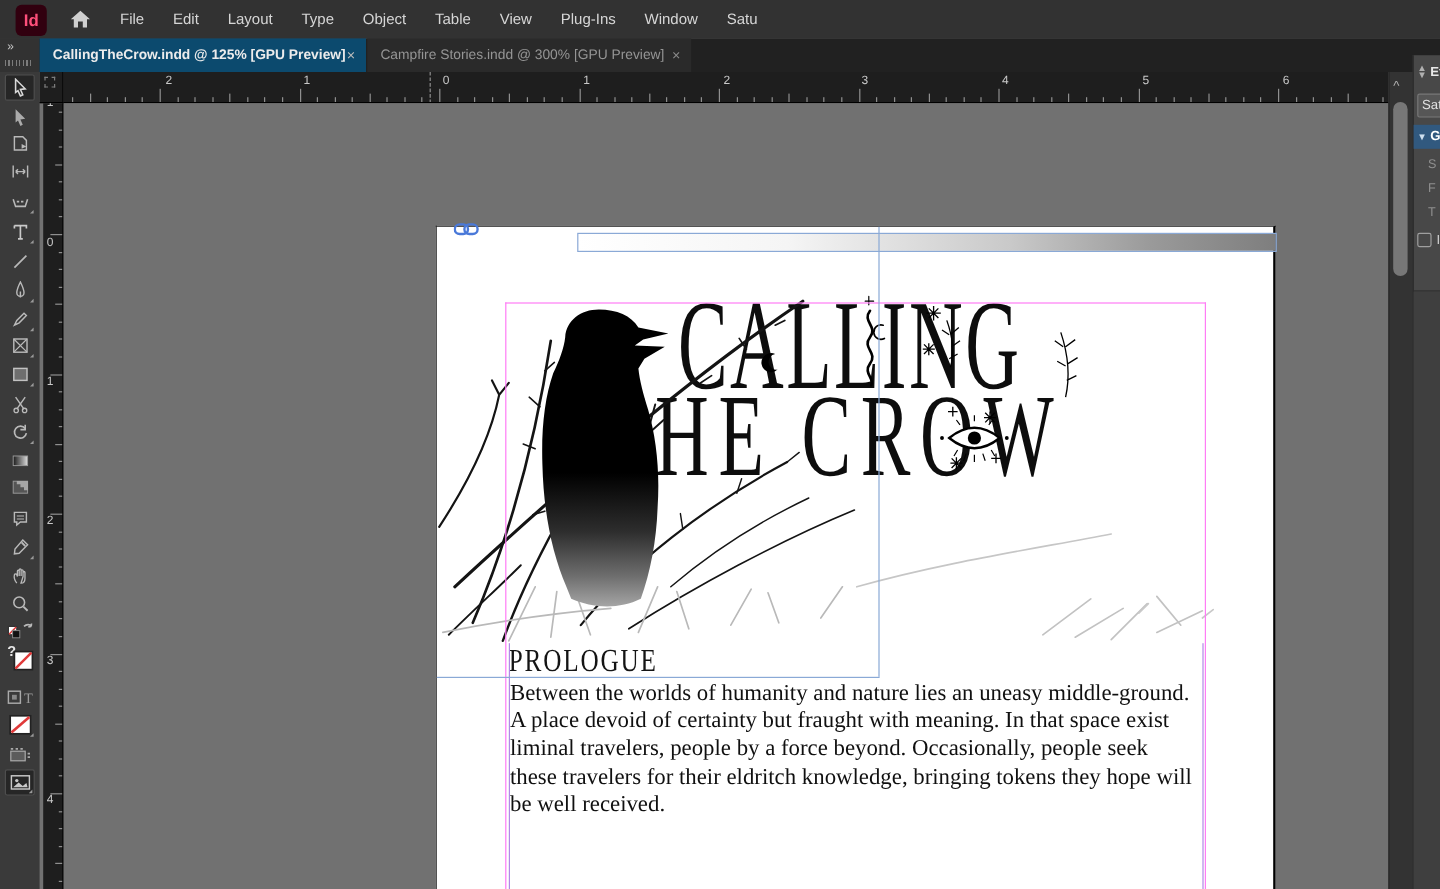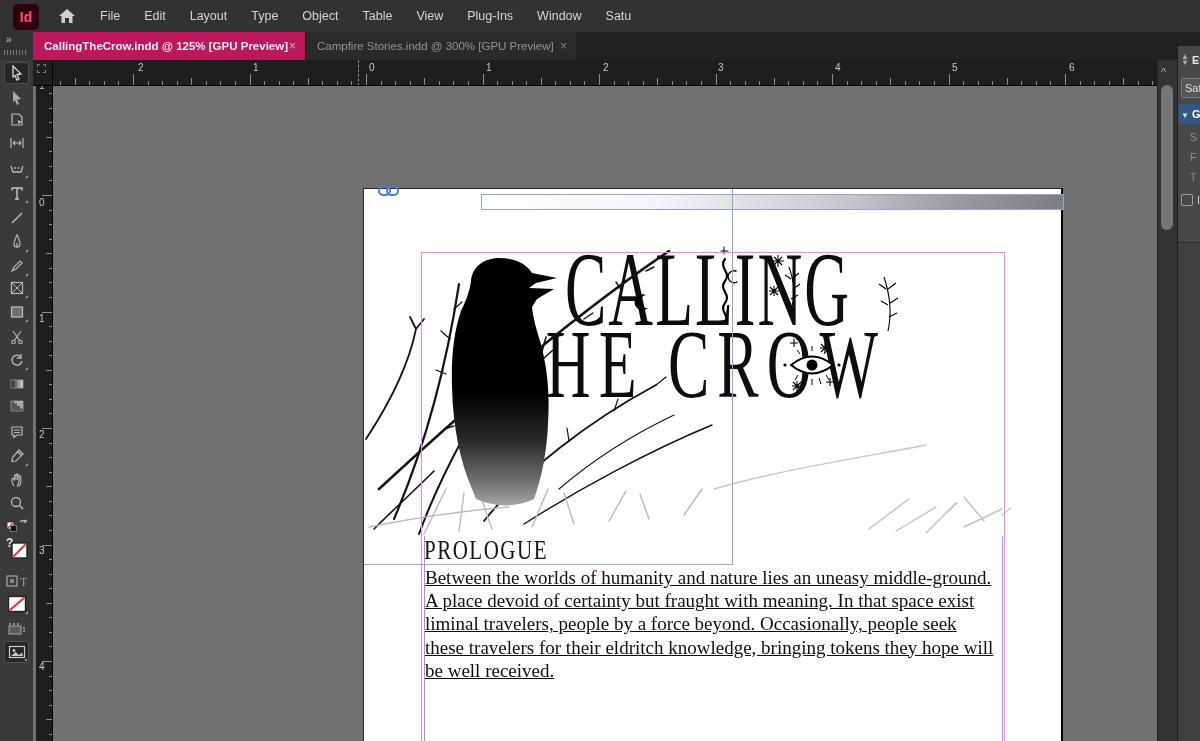--- a/index.html
+++ b/index.html
@@ -16,21 +16,21 @@
   .menu{position:absolute;left:88px;top:0;height:32px;display:flex;align-items:center;}
   .menu-item{color:#d6d6d6;font-size:12.5px;padding:0 12px;height:32px;line-height:32px;cursor:default;}
 
   
   .tabbar{position:absolute;left:0;top:32px;width:1200px;height:28px;background:#212121;}
   .tool-stub{position:absolute;left:0;top:0;width:33px;height:28px;background:#323232;}
   .stub-chev{position:absolute;left:6px;top:2px;color:#c9c9c9;font-size:10px;letter-spacing:-1px;}
   .stub-dots{position:absolute;left:4px;top:18px;width:23px;height:5px;
              background:repeating-linear-gradient(90deg,#7b7b7b 0 1px,transparent 1px 3px);}
   .tab{position:absolute;top:0;height:28px;display:flex;align-items:center;font-size:11.5px;}
-  .tab.active{left:33px;width:272px;background:#be185d;color:#ececec;font-weight:bold;}
+  .tab.active{left:33px;width:272px;background:#0c4a6e;color:#ececec;font-weight:bold;}
   .tab.inactive{left:306px;width:270px;background:#2a2a2a;color:#959595;}
   .tab .lbl{padding-left:11px;white-space:nowrap;overflow:hidden;}
   .tab .x{margin-left:auto;margin-right:9px;font-size:12px;font-weight:normal;color:#bdbdbd;}
   .tab.inactive .x{color:#8a8a8a;}
 
   
   .toolbar{position:absolute;left:0;top:60px;width:33px;height:681px;background:#3a3a3a;}
   .tool{position:absolute;left:4px;width:25px;height:22px;display:flex;align-items:center;justify-content:center;}
   .tool.pressed{background:#262626;border:1px solid #4e4e4e;border-radius:2px;}
   .tool svg{display:block;}
@@ -56,21 +56,21 @@
   .grad-bar{position:absolute;left:117px;top:5px;width:583px;height:16px;
             border:1px solid #8aa9d6;
             background:linear-gradient(90deg,#ffffff 0%,#f5f5f5 30%,#c9c9c9 62%,#9a9a9a 82%,#7e7e7e 100%);}
   .title-line{position:absolute;font-family:"Liberation Serif",serif;color:#0d0d0d;
               transform-origin:0 0;white-space:nowrap;line-height:1;}
   .t1{left:201px;top:47px;font-size:62px;letter-spacing:2px;transform:scaleY(1.72);}
   .t2{left:136px;top:126px;font-size:62px;letter-spacing:8px;transform:scaleY(1.58);}
   .prologue{position:absolute;left:60px;top:346px;font-family:"Liberation Serif",serif;
             font-size:21px;letter-spacing:1.5px;transform:scaleY(1.28);transform-origin:0 0;color:#141414;}
   .bodytext{position:absolute;left:61px;top:377px;width:580px;
-            font-family:"Liberation Serif",serif;font-size:19px;line-height:23.2px;color:#101010;text-decoration:underline;}
+            font-family:"Liberation Serif",serif;font-size:19px;line-height:23.2px;color:#101010;}
   .bodytext .para2{margin-top:26px;}
   .artwork{position:absolute;left:0;top:0;width:700px;height:560px;pointer-events:none;}
   
   .guide{position:absolute;pointer-events:none;}
   .g-pink-l{left:57px;top:63px;width:1px;height:497px;background:#ff7cf5;}
   .g-pink-r{left:640px;top:63px;width:1px;height:497px;background:#ff7cf5;}
   .g-pink-t{left:57px;top:63px;width:584px;height:1px;background:#ff7cf5;}
   .g-violet-l{left:60px;top:347px;width:1px;height:213px;background:#b18ae6;}
   .g-violet-r{left:638px;top:347px;width:1px;height:213px;background:#b18ae6;}
   .g-blue-v{left:368px;top:0;width:1px;height:375px;background:#8aa9d6;}

